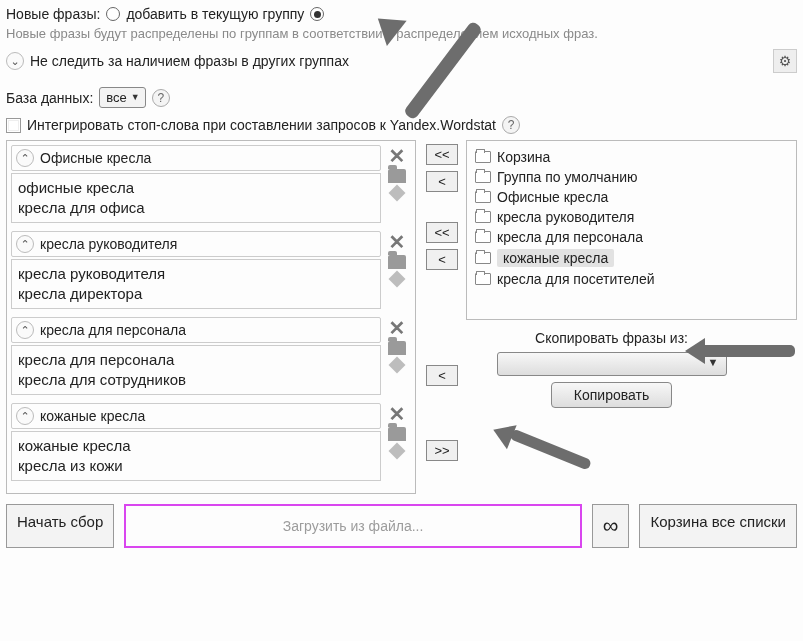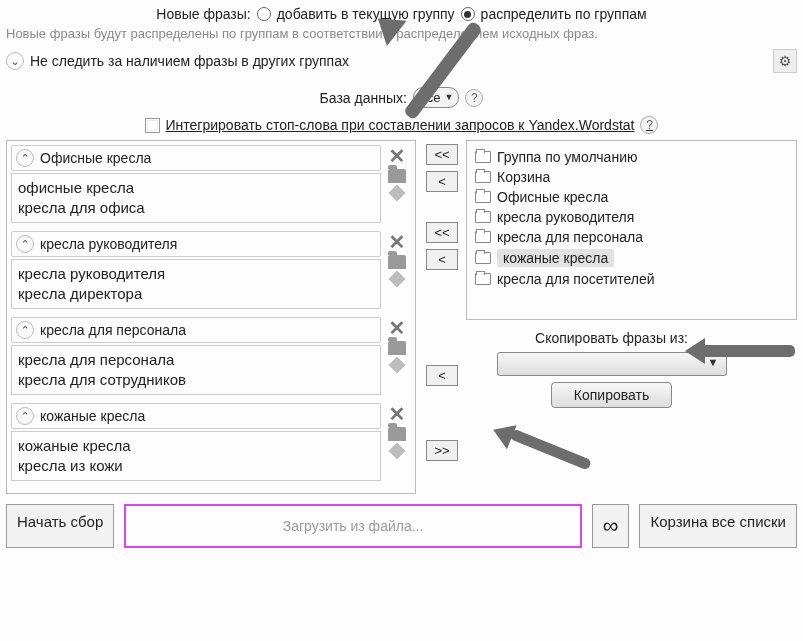--- a/index.html
+++ b/index.html
@@ -6,35 +6,35 @@
   body {
     margin: 0;
     padding: 6px;
     font-family: Arial, sans-serif;
     font-size: 14px;
     color: #222;
     background: #fdfdfd;
     width: 803px;
     position: relative;
   }
-  .row { display: flex; align-items: center; gap: 6px; justify-content: center; }
+  .row { display: flex; align-items: center; gap: 6px; }
   .hint { color: #8a8a8a; font-size: 13px; margin: 4px 0 8px; }
   .radio { width:14px; height:14px; border:1px solid #666; border-radius:50%; display:inline-flex; align-items:center; justify-content:center; background:#fff; }
   .radio.sel::after { content:""; width:7px; height:7px; background:#333; border-radius:50%; }
   .collapse-toggle {
     width:18px; height:18px; border:1px solid #bbb; border-radius:50%;
     display:inline-flex; align-items:center; justify-content:center; font-size:11px; color:#555;
     background:#fafafa;
   }
   .gear-btn {
     width:24px; height:24px; border:1px solid #ccc; background:#eee;
     display:inline-flex; align-items:center; justify-content:center; color:#555;
   }
   .db-select {
-    padding:2px 18px 2px 6px; border:1px solid #888; border-radius:10px; background:#f3f3f3;
+    padding:2px 18px 2px 6px; border:1px solid #888; border-radius:3px; background:#f3f3f3;
     font-size:13px; position:relative;
   }
   .db-select::after { content:"▼"; font-size:9px; color:#333; position:absolute; right:5px; top:4px; }
   .help {
     width:18px; height:18px; border:1px solid #aaa; border-radius:50%;
     display:inline-flex; align-items:center; justify-content:center; font-size:12px; color:#666; background:#f4f4f4;
   }
   .chk {
     width:15px; height:15px; border:1px solid #999; background:#fff;
     box-shadow: inset 0 0 0 1px #fff, inset 0 0 0 2px #eee;
@@ -125,21 +125,20 @@
   .rp-flex { display:flex; gap:8px; }
 </style>
 </head>
 <body>
 
 <div class="row">
   <span>Новые фразы:</span>
   <span class="radio"></span>
   <span>добавить в текущую группу</span>
   <span class="radio sel"></span>
-  <span>распределить по группам</span>
 </div>
 <div class="hint">Новые фразы будут распределены по группам в соответствии с распределением исходных фраз.</div>
 
 <div class="row" style="justify-content:space-between;">
   <div class="row">
     <span class="collapse-toggle">⌄</span>
     <span>Не следить за наличием фразы в других группах</span>
   </div>
   <span class="gear-btn">
     <span>⚙</span>
@@ -147,21 +146,21 @@
 </div>
 
 <div style="height:14px"></div>
 
 <div class="row">
   <span>База данных:</span>
   <span class="db-select">все</span>
   <span class="help">?</span>
 </div>
 
-<div class="row" style="margin-top:8px;text-decoration:underline;">
+<div class="row" style="margin-top:8px;">
   <span class="chk"></span>
   <span>Интегрировать стоп-слова при составлении запросов к Yandex.Wordstat</span>
   <span class="help">?</span>
 </div>
 
 <div class="main">
 
   <div class="left-panel">
 
     <div class="group-block group-wrap">
@@ -228,25 +227,25 @@
       <div class="move-col" style="padding-top:4px;">
         <div class="mv-btn">&lt;&lt;</div>
         <div class="mv-btn">&lt;</div>
         <div style="height:18px"></div>
         <div class="mv-btn">&lt;&lt;</div>
         <div class="mv-btn">&lt;</div>
       </div>
       <div class="tree">
         <div class="tree-item">
             <span class="tree-folder"></span>
+            <span>Корзина</span>
+          </div>
+        <div class="tree-item">
+            <span class="tree-folder"></span>
             <span>Группа по умолчанию</span>
-          </div>
-        <div class="tree-item">
-            <span class="tree-folder"></span>
-            <span>Корзина</span>
           </div>
         <div class="tree-item">
             <span class="tree-folder"></span>
             <span>Офисные кресла</span>
           </div>
         <div class="tree-item">
             <span class="tree-folder"></span>
             <span>кресла руководителя</span>
           </div>
         <div class="tree-item">

